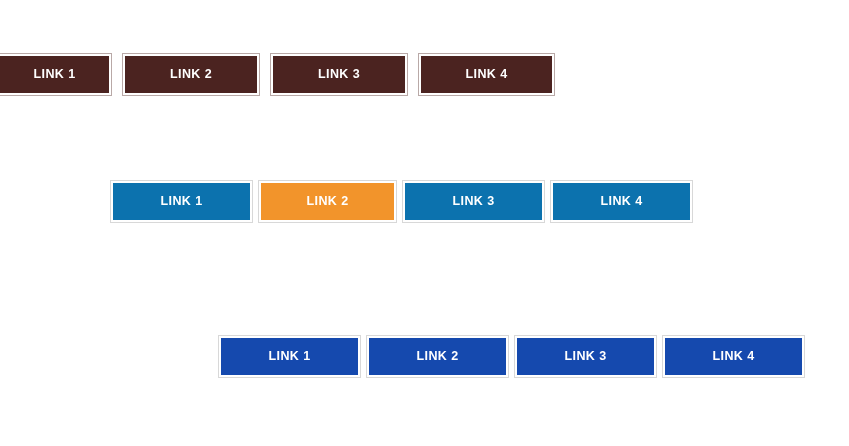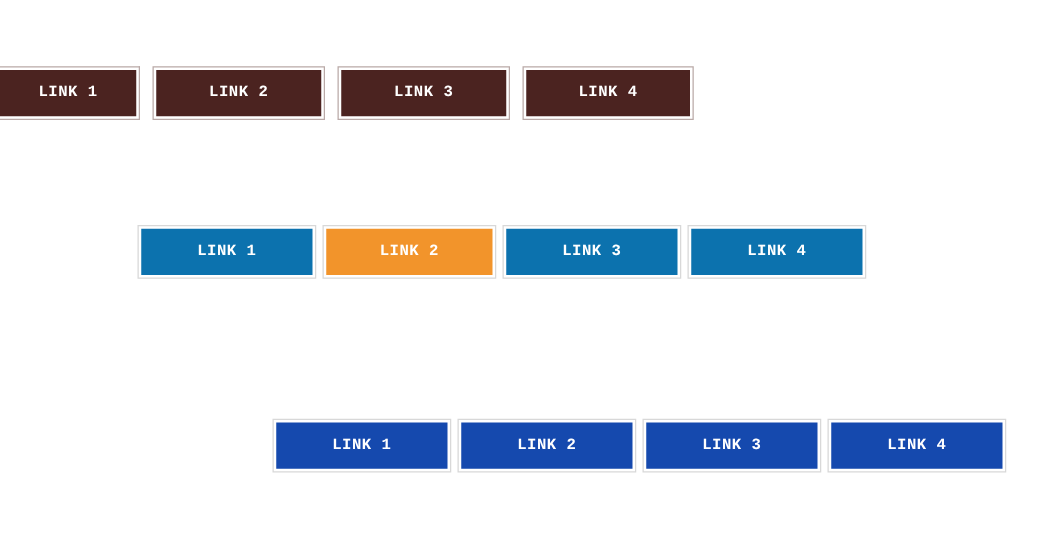--- a/index.html
+++ b/index.html
@@ -46,21 +46,21 @@
   .btn .fill {
     width: 100%;
     height: 100%;
     display: flex;
     align-items: center;
     justify-content: center;
   }
 
   .btn .label {
     color: #ffffff;
-    font-family: Liberation Mono, monospace;
+    font-family: Liberation Sans, sans-serif;
     font-size: 12.5px;
     font-weight: bold;
     letter-spacing: 0.4px;
     line-height: 1;
     text-transform: uppercase;
     white-space: nowrap;
   }
 
   
   #row-maroon {

